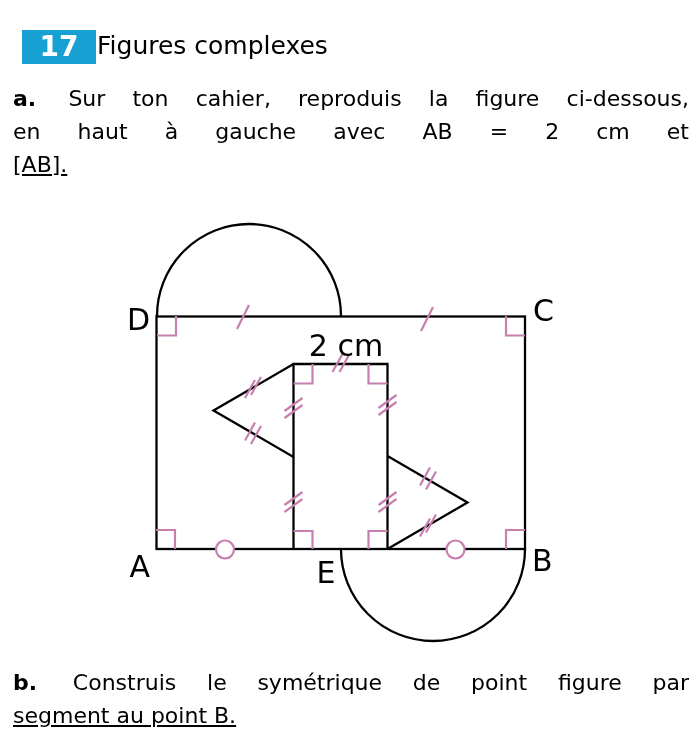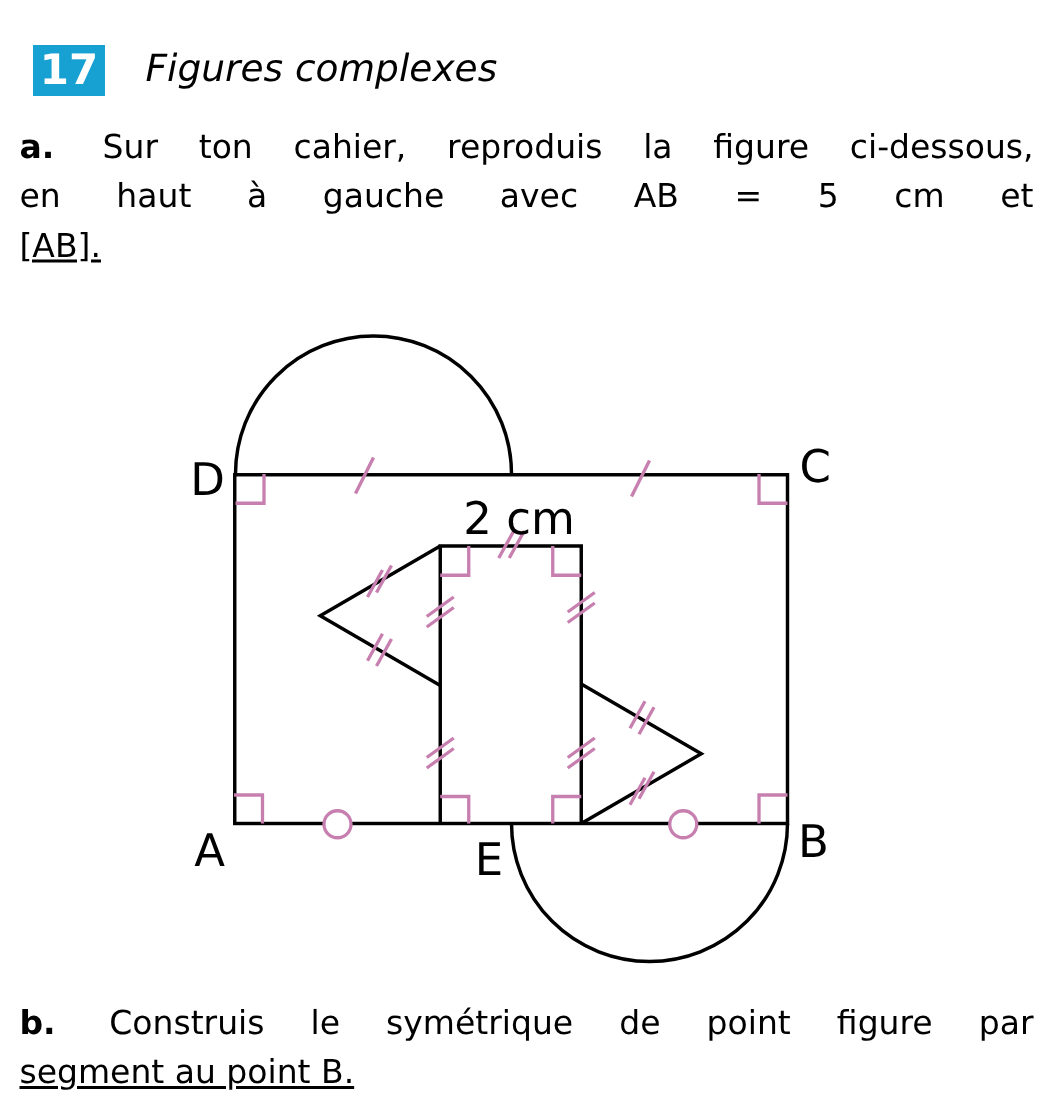--- a/index.html
+++ b/index.html
@@ -1,21 +1,21 @@
 <!DOCTYPE html>
 <html><head>
 <meta charset="utf-8">
 <style>
   html,body{margin:0;padding:0;background:#fff;}
   .page{position:relative;width:700px;height:740px;background:#fff;overflow:hidden;
         font-family:"DejaVu Sans","Liberation Sans",sans-serif;color:#000;}
-  .badge{position:absolute;left:22px;top:30px;width:48px;height:34px;background:#17A0D2;}
+  .badge{position:absolute;left:22px;top:30px;width:74px;height:34px;background:#17A0D2;}
   .badge span{display:block;width:100%;height:34px;line-height:33px;text-align:center;
         color:#fff;font-weight:bold;font-size:28px;}
-  .ex-title{position:absolute;left:97px;top:28px;font-style:italic;font-size:25px;line-height:36px;}
+  .ex-title{position:absolute;left:97px;top:28px;font-size:25px;line-height:36px;}
   .para{position:absolute;left:13px;width:676px;font-size:22px;line-height:33px;}
   .para-a{top:82px;}
   .para-b{top:666px;}
   .jline{text-align:justify;text-align-last:justify;}
   .lline{text-align:left;text-decoration:underline;}
   .bp{font-weight:bold;margin-right:5px;}
   svg.fig{position:absolute;left:0;top:0;}
   .k{stroke:#000;stroke-width:2.3;fill:none;stroke-linejoin:miter;stroke-linecap:butt;}
   .p{stroke:#C77FAF;stroke-width:2.2;fill:none;}
   .pc{stroke:#C77FAF;stroke-width:2.2;fill:#fff;}
@@ -26,21 +26,21 @@
 
 <div class="page">
 
   <div class="badge">
     <span>17</span>
   </div>
   <div class="ex-title">Figures complexes</div>
 
   <div class="para para-a">
     <div class="jline"><span class="bp">a.</span> <span>Sur ton cahier, reproduis la figure ci-dessous,</span></div>
-    <div class="jline">en haut à gauche avec AB = 5 cm et</div>
+    <div class="jline">en haut à gauche avec AB = 2 cm et</div>
     <div class="lline">[AB].</div>
   </div>
 
   <svg class="fig" width="700" height="740" viewBox="0 0 700 740">
 
     <path class="k" d="M157,316 A92,92 0 0 1 341,316"></path>
     <path class="k" d="M341,549 A92,92 0 0 0 525,549"></path>
 
     <rect class="k" x="156.5" y="316.5" width="368.5" height="232.5"></rect>
 

